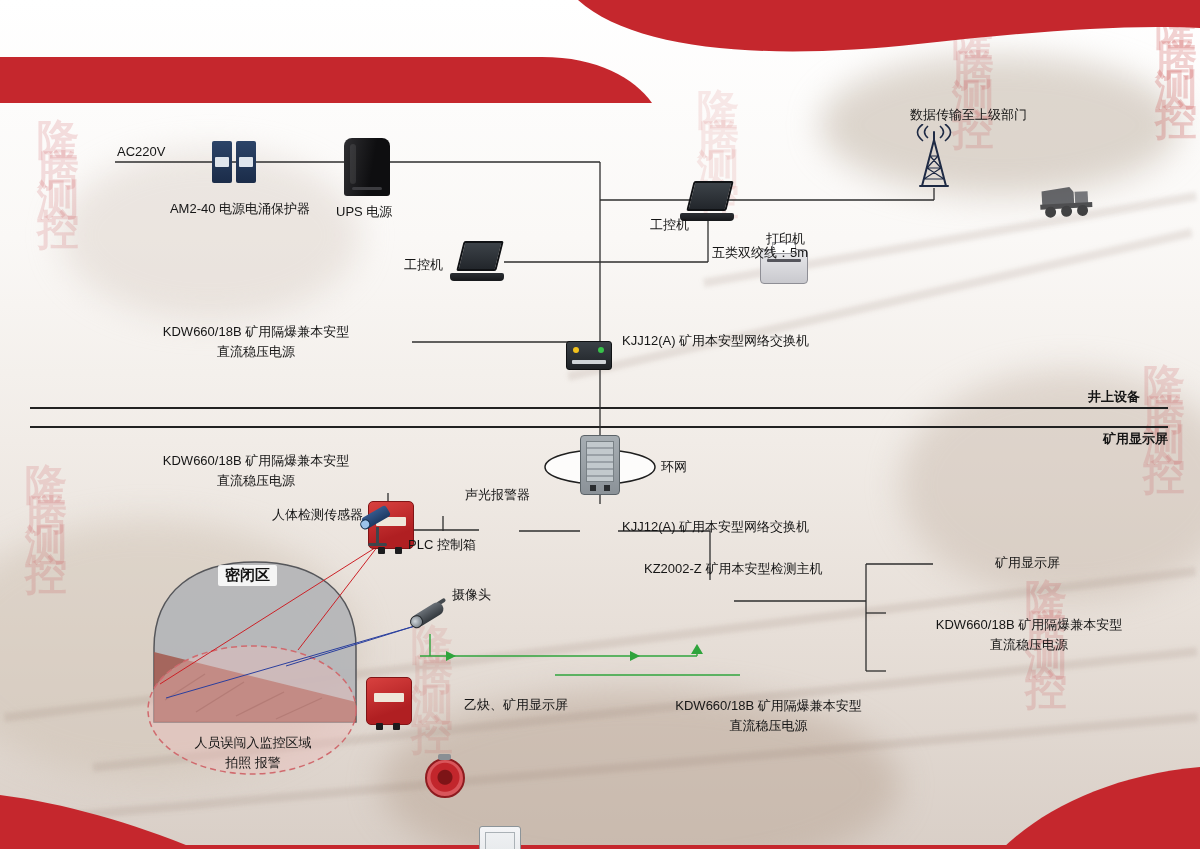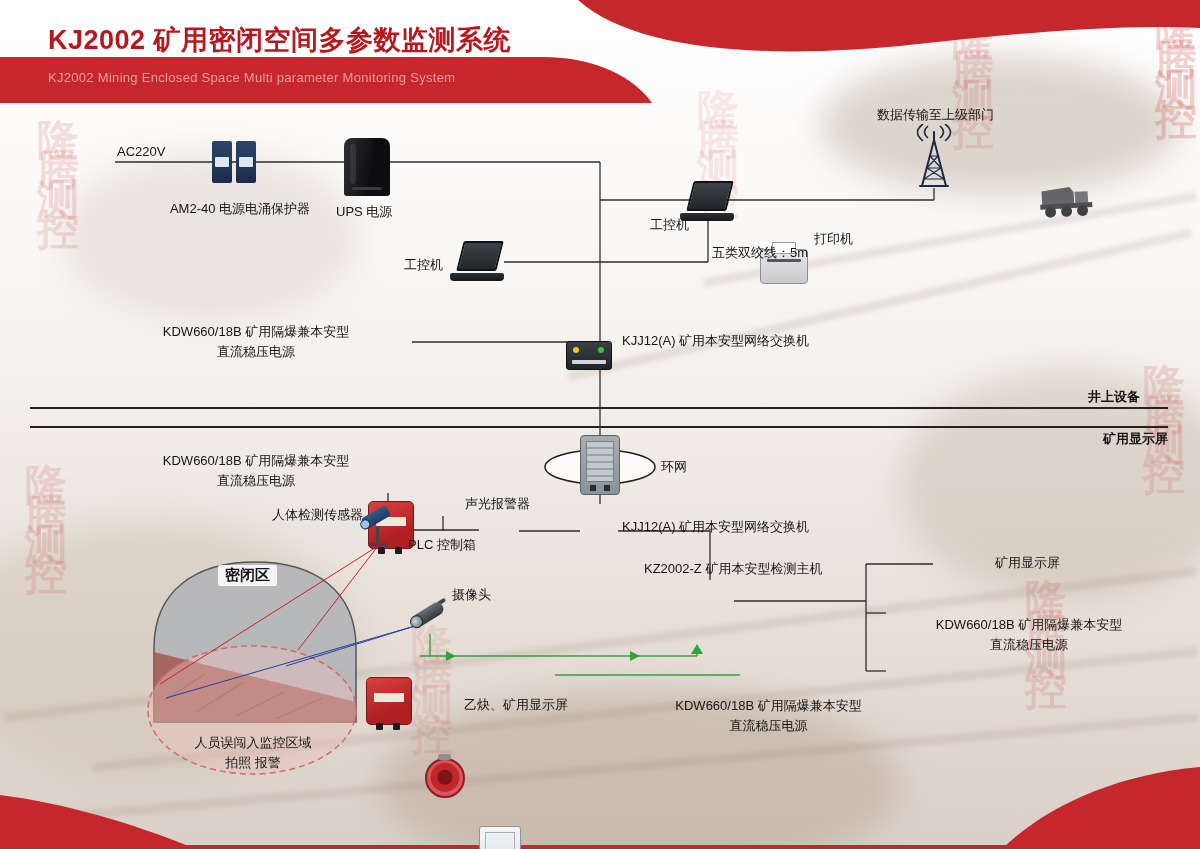--- a/index.html
+++ b/index.html
@@ -100,22 +100,20 @@
   <div class="wm" style="left:690px;top:55px;color:rgba(197,48,52,0.10);">隆腾测控</div>
 
   <svg class="deco" width="1200" height="849" viewBox="0 0 1200 849">
     <path d="M0,57 H542 C598,57 634,78 652,103 L0,103 Z" fill="#c5272d"></path>
     <path d="M578,0 C636,52 772,60 918,44 C1030,32 1122,24 1200,28 L1200,0 Z" fill="#c5272d"></path>
     <path d="M0,849 V795 C64,803 132,823 196,849 Z" fill="#c5272d"></path>
     <path d="M1200,849 V767 C1112,775 1044,808 1002,849 Z" fill="#c5272d"></path>
     <rect x="0" y="845" width="1200" height="4" fill="#c5272d"></rect>
   </svg>
 
-  <div class="title">KJ2002 矿用密闭空间多参数监测系统</div>
-  <div class="subtitle">KJ2002 Mining Enclosed Space Multi parameter Monitoring System</div>
 
   <svg class="deco" width="1200" height="849" viewBox="0 0 1200 849">
 
     <path d="M154,722 V648 C154,590 196,562 255,562 C314,562 356,590 356,648 V722 Z" fill="rgba(180,181,184,0.92)" stroke="#55565a" stroke-width="1.5"></path>
     <path d="M154,722 V652 L356,702 V722 Z" fill="rgba(162,88,76,0.85)"></path>
     <path d="M165,700 L205,674 M196,712 L244,682 M236,716 L284,692 M276,719 L322,698" stroke="rgba(110,45,38,0.45)" stroke-width="1.2" fill="none"></path>
 
     <ellipse cx="252" cy="710" rx="104" ry="64" fill="rgba(235,190,188,0.42)" stroke="#d06a6e" stroke-width="1.5" stroke-dasharray="6 4"></ellipse>
 
     <g stroke="#222" stroke-width="2">
@@ -210,39 +208,39 @@
   <div class="dev plc" style="left:479px;top:508px;"></div>
 
   <div class="dev camera" style="left:405px;top:597px;">
     <div class="mount"></div>
       <div class="body"></div>
   </div>
 
   <div class="lbl" style="left:117px;top:144px;">AC220V</div>
   <div class="lblc" style="left:140px;top:199px;width:200px;">AM2-40 电源电涌保护器</div>
   <div class="lbl" style="left:336px;top:204px;">UPS 电源</div>
-  <div class="lbl" style="left:877px;top:107px;">数据传输至上级部门</div>
+  <div class="lbl" style="left:910px;top:107px;">数据传输至上级部门</div>
   <div class="lbl" style="left:650px;top:217px;">工控机</div>
-  <div class="lbl" style="left:766px;top:231px;margin-left:48px;">打印机</div>
+  <div class="lbl" style="left:766px;top:231px;">打印机</div>
   <div class="lbl" style="left:712px;top:245px;">五类双绞线：5m</div>
   <div class="lbl" style="left:404px;top:257px;">工控机</div>
   <div class="lblc" style="left:150px;top:322px;width:212px;">
     <div>KDW660/18B 矿用隔爆兼本安型</div>
     <div>直流稳压电源</div>
   </div>
   <div class="lbl" style="left:622px;top:333px;">KJJ12(A) 矿用本安型网络交换机</div>
 
   <div class="lbl b" style="left:1088px;top:389px;width:80px;text-align:left;">井上设备</div>
   <div class="lbl b" style="left:1088px;top:431px;width:80px;text-align:right;">矿用显示屏</div>
 
   <div class="lblc" style="left:150px;top:451px;width:212px;">
     <div>KDW660/18B 矿用隔爆兼本安型</div>
     <div>直流稳压电源</div>
   </div>
-  <div class="lbl" style="left:465px;top:487px;margin-top:9px;">声光报警器</div>
+  <div class="lbl" style="left:465px;top:487px;">声光报警器</div>
   <div class="lbl" style="left:272px;top:507px;">人体检测传感器</div>
   <div class="lbl" style="left:408px;top:537px;">PLC 控制箱</div>
   <div class="lbl" style="left:661px;top:459px;">环网</div>
   <div class="lbl" style="left:622px;top:519px;">KJJ12(A) 矿用本安型网络交换机</div>
   <div class="lbl" style="left:644px;top:561px;">KZ2002-Z 矿用本安型检测主机</div>
   <div class="lbl" style="left:995px;top:555px;">矿用显示屏</div>
   <div class="lblc" style="left:934px;top:615px;width:190px;">
     <div>KDW660/18B 矿用隔爆兼本安型</div>
     <div>直流稳压电源</div>
   </div>

